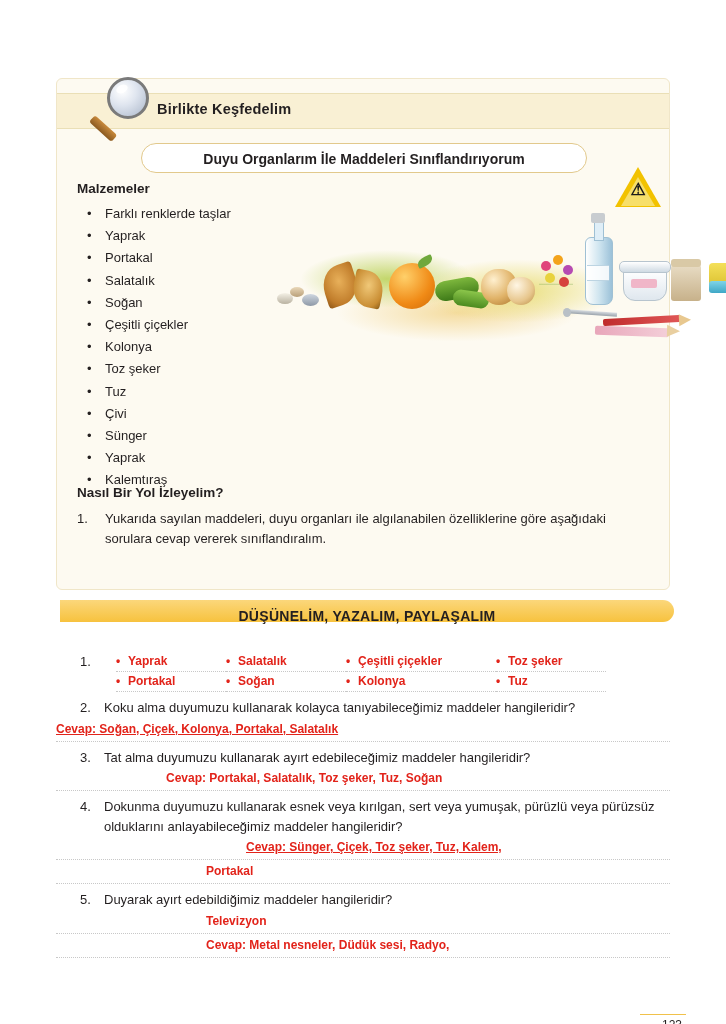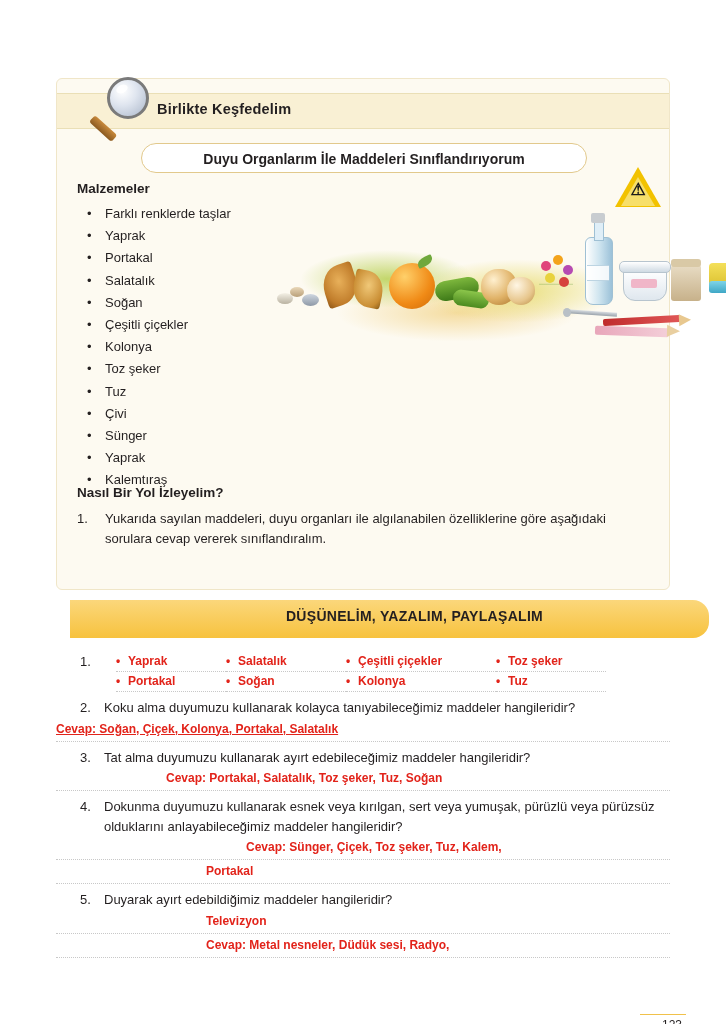--- a/index.html
+++ b/index.html
@@ -305,27 +305,26 @@
     top: 0;
   }
   .howto-text {
     display: block;
     padding-left: 28px;
   }
 
   
   .banner {
     position: absolute;
-    left: 70px;
+    left: 60px;
     top: 568px;
     width: 614px;
-    height: 38px;
+    height: 22px;
     background: linear-gradient(#fbd77b, #f7c23e);
     border-radius: 0 16px 16px 0;
-    padding-left: 25px;
   }
   .banner-text {
     position: absolute;
     width: 100%;
     text-align: center;
     top: 8px;
     font-size: 14px;
     font-weight: bold;
     color: #231f20;
     letter-spacing: .3px;
@@ -358,21 +357,21 @@
     color: #e2231a;
     font-size: 12px;
     font-weight: bold;
     line-height: 19px;
     border-bottom: 1px dotted #c8c8c8;
     padding: 2px 0 2px 0;
   }
   .ans-center { text-align: left; text-decoration: underline; }
   .ans-indent-1 { padding-left: 110px; }
   .ans-indent-2 { padding-left: 150px; }
-  .ans-indent-3 { padding-left: 190px; }
+  .ans-indent-3 { padding-left: 190px; text-decoration: underline; }
   .ans-grid {
     display: grid;
     grid-template-columns: 110px 120px 150px 110px;
     column-gap: 0;
     padding-left: 60px;
     color: #e2231a;
     font-size: 12px;
     font-weight: bold;
   }
   .ans-grid div {

